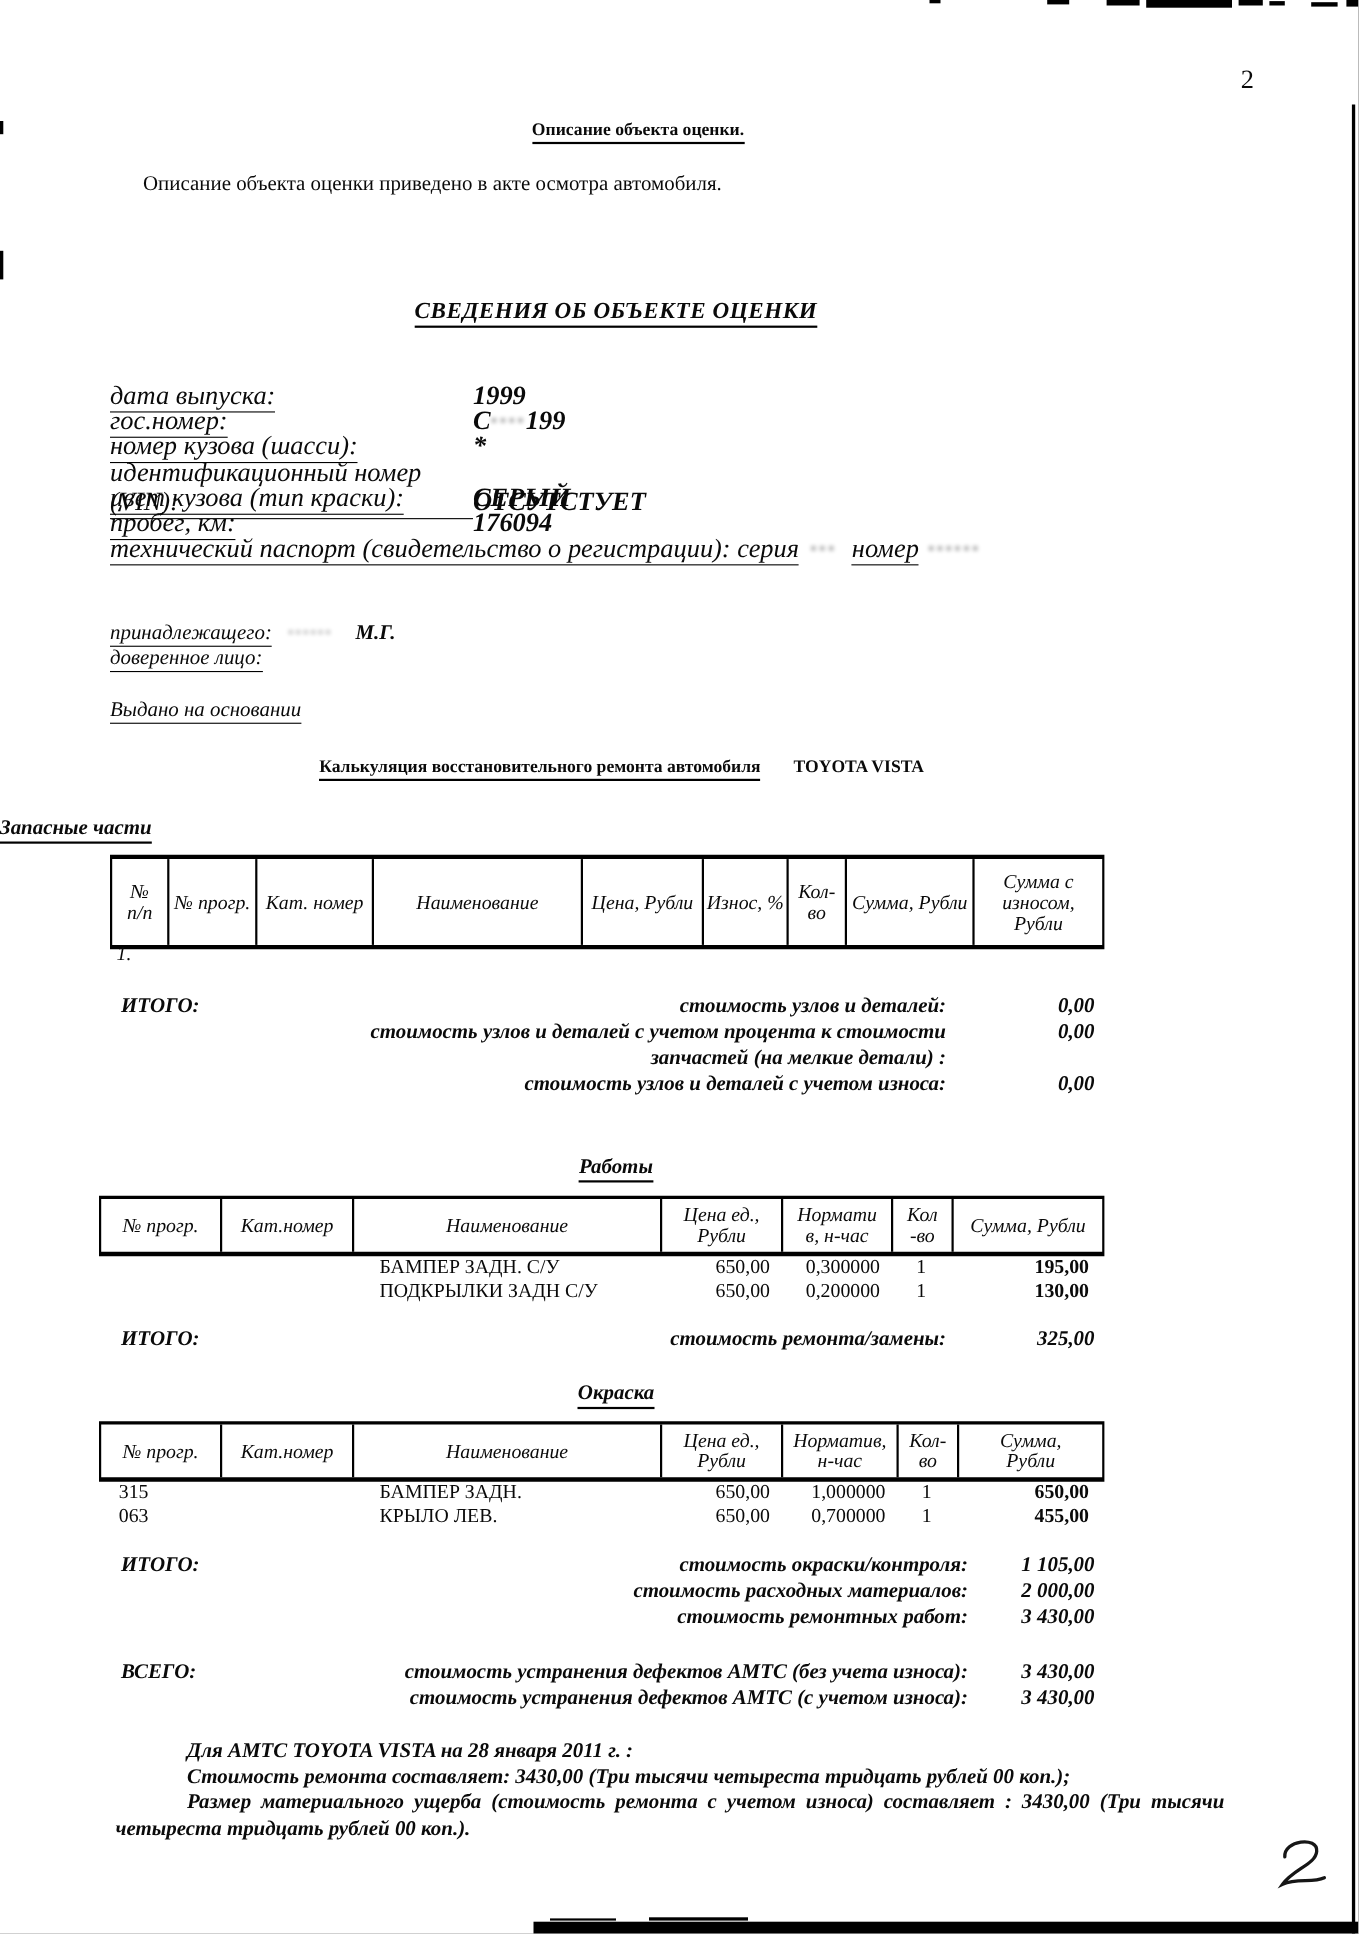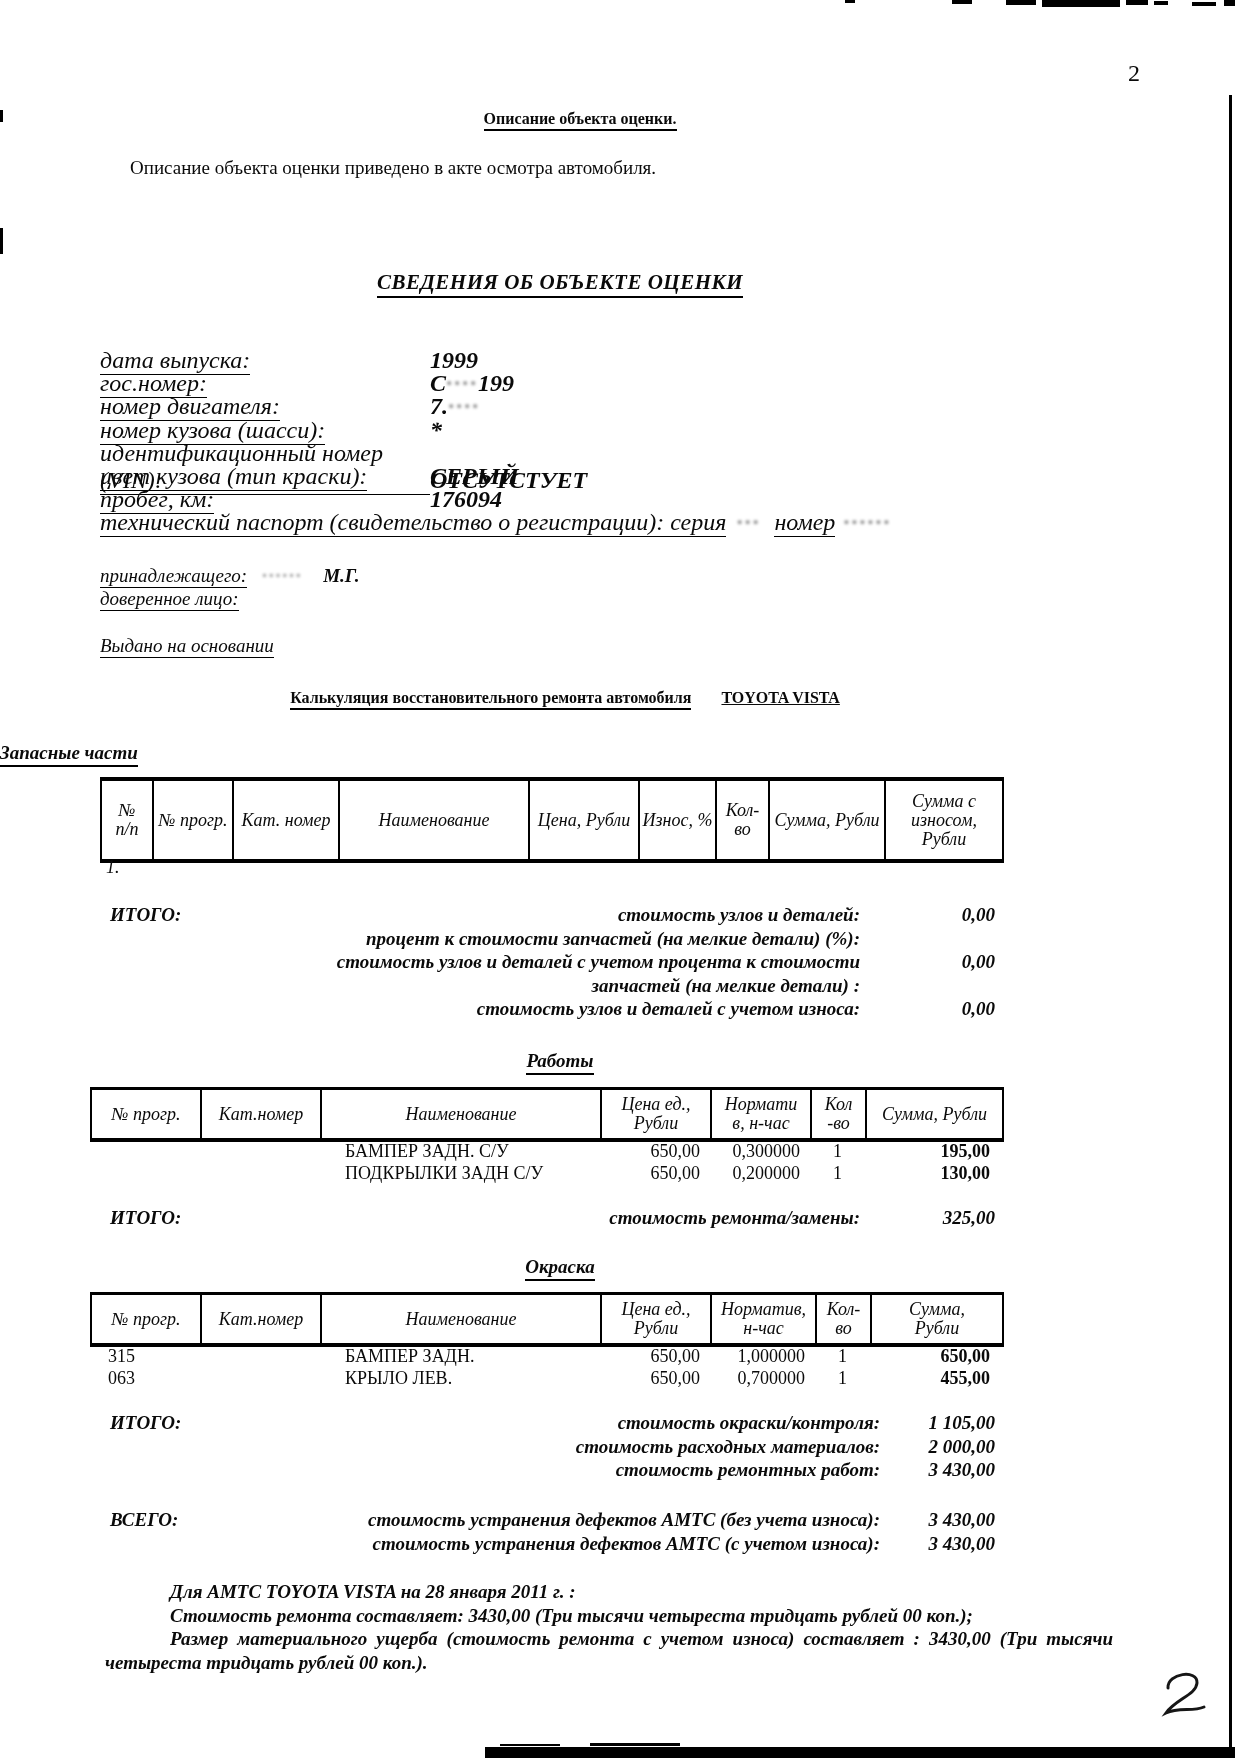--- a/index.html
+++ b/index.html
@@ -89,25 +89,20 @@
       <span class="flabel"><span class="u15">дата выпуска:</span></span>
       <span class="fvalue">1999</span>
     </div>
     <div class="frow">
       <span class="flabel"><span class="u15">гос.номер:</span></span>
       <span class="fvalue">С</span>
       <span class="smudge">····</span>
       <span class="fvalue">199</span>
     </div>
     <div class="frow">
-      <span class="flabel"><span class="u15">номер двигателя:</span></span>
-      <span class="fvalue">7.</span>
-      <span class="smudge">····</span>
-    </div>
-    <div class="frow">
       <span class="flabel"><span class="u15">номер кузова (шасси):</span></span>
       <span class="fvalue">*</span>
     </div>
     <div class="frow">
       <span class="flabel"><span class="u15">идентификационный номер (VIN):</span></span>
       <span class="fvalue">ОТСУТСТУЕТ</span>
     </div>
     <div class="frow">
       <span class="flabel"><span class="u15">цвет кузова (тип краски):</span></span>
       <span class="fvalue">СЕРЫЙ</span>
@@ -132,21 +127,21 @@
   <div class="abs" style="left:100px;top:588px;font-size:19px;">
     <span class="it"><span class="u15">доверенное лицо:</span></span>
   </div>
 
   <div class="abs" style="left:100px;top:635px;font-size:19px;">
     <span class="it"><span class="u15">Выдано на основании</span></span>
   </div>
 
   <div class="abs" style="left:0;width:1130px;top:689px;text-align:center;">
     <span class="title-main u2">Калькуляция восстановительного ремонта автомобиля</span>
-    <span class="title-main" style="margin-left:26px;text-decoration:underline;">TOYOTA VISTA</span>
+    <span class="title-main" style="margin-left:26px;">TOYOTA VISTA</span>
   </div>
 
   <div class="abs" style="left:0;width:1120px;top:742px;">
     <span class="bi u2" style="font-size:19px;">Запасные части</span>
   </div>
 
   <div class="tbl" style="left:100px;top:777px;width:900px;height:78px;grid-template-columns:52px 80px 106px 190px 110px 77px 53px 116px 1fr;">
     <div class="tcell">№
 п/п</div>
     <div class="tcell">№ прогр.</div>
@@ -164,21 +159,20 @@
   <div class="abs it" style="left:106px;top:857px;font-size:18px;">1.</div>
 
   <div class="totgrid" style="top:903px;">
     <div class="trow">
       <span class="tlabel">ИТОГО:</span>
       <span class="ttext">стоимость узлов и деталей:</span>
       <span class="tvalue">0,00</span>
     </div>
     <div class="trow">
       <span></span>
-      <span class="ttext">процент к стоимости запчастей (на мелкие детали) (%):</span>
       <span class="tvalue"></span>
     </div>
     <div class="trow">
       <span></span>
       <span class="ttext">стоимость узлов и деталей с учетом процента к стоимости</span>
       <span class="tvalue">0,00</span>
     </div>
     <div class="trow">
       <span></span>
       <span class="ttext">запчастей (на мелкие детали)  :</span>

